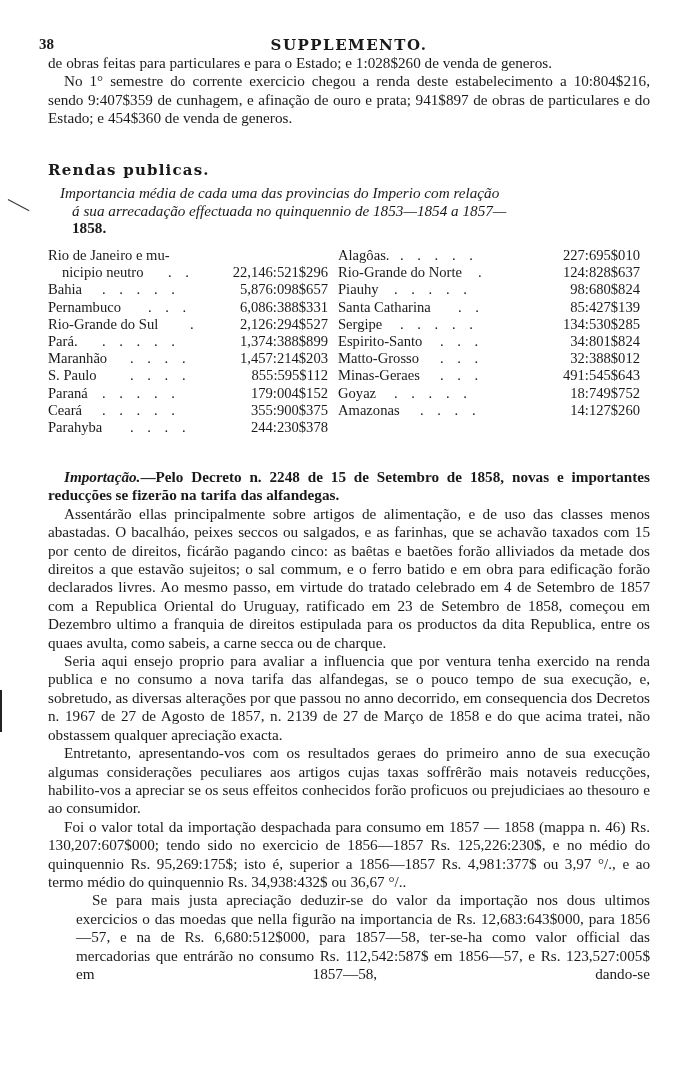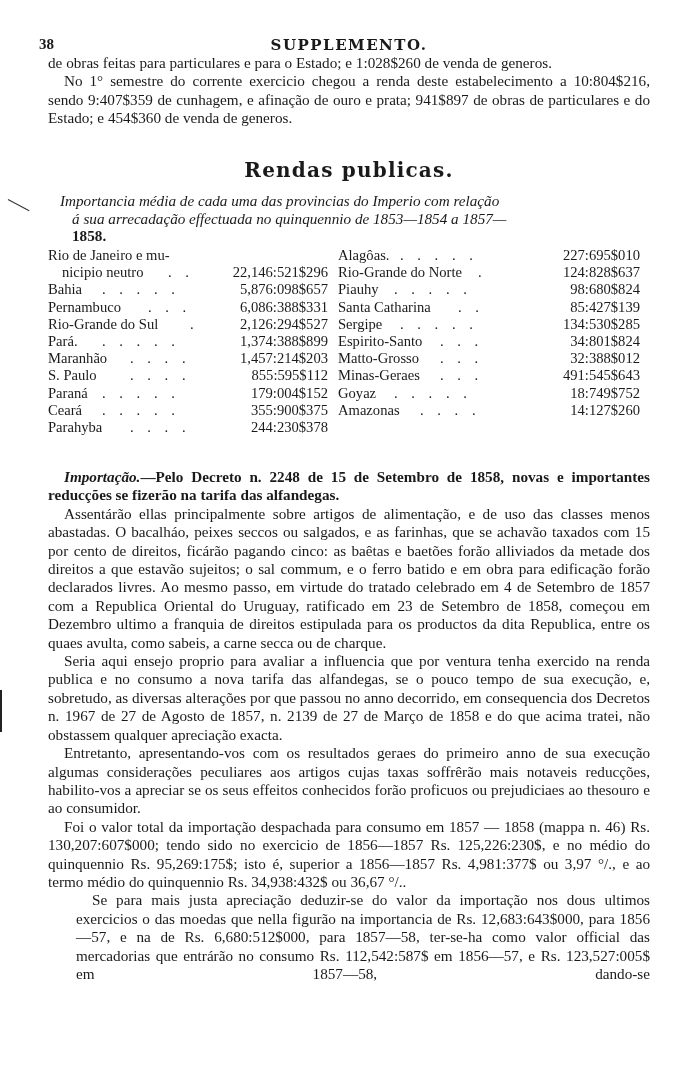--- a/index.html
+++ b/index.html
@@ -53,24 +53,23 @@
     }
     p {
       margin: 0;
       line-height: 18.4px;
       text-align: justify;
       text-align-last: auto;
     }
     p.indent { text-indent: 16px; }
     .justify-all { text-align-last: justify; margin-left: 28px; }
     .section-title {
-      text-align: center;
       font-weight: bold;
       font-family: "DejaVu Serif", serif;
-      font-size: 20px;
+      font-size: 15px;
       letter-spacing: 1.2px;
       line-height: 20px;
     }
     .caption {
       font-style: italic;
       line-height: 17.6px;
       padding-left: 12px;
       text-indent: -0px;
     }
     .caption .cont { padding-left: 12px; display: block; }
@@ -133,21 +132,21 @@
     <span class="running-title">SUPPLEMENTO.</span>
   </div>
 
   <div class="block" style="top:46px;margin-top:8px;">
     <p>de obras feitas para particulares e para o Estado; e 1:028$260 de venda de generos.</p>
     <p class="indent">No 1° semestre do corrente exercicio chegou a renda deste estabelecimento a 10:804$216, sendo 9:407$359 de cunhagem, e afinação de ouro e prata; 941$897 de obras de particulares e do Estado; e 454$360 de venda de generos.</p>
   </div>
 
   <div class="block" style="top:160px;">
     <div class="section-title">Rendas publicas.</div>
-    <div class="caption" style="margin-top:12px;">
+    <div class="caption" style="margin-top:4px;">
       <span>Importancia média de cada uma das provincias do Imperio com relação</span>
       <span class="cont">á sua arrecadação effectuada no quinquennio de 1853—1854 a 1857—</span>
       <span class="cont year">1858.</span>
     </div>
   </div>
 
   <div class="table">
     <div class="col left">
       <div class="row">
         <span class="name">Rio de Janeiro e mu-</span>

